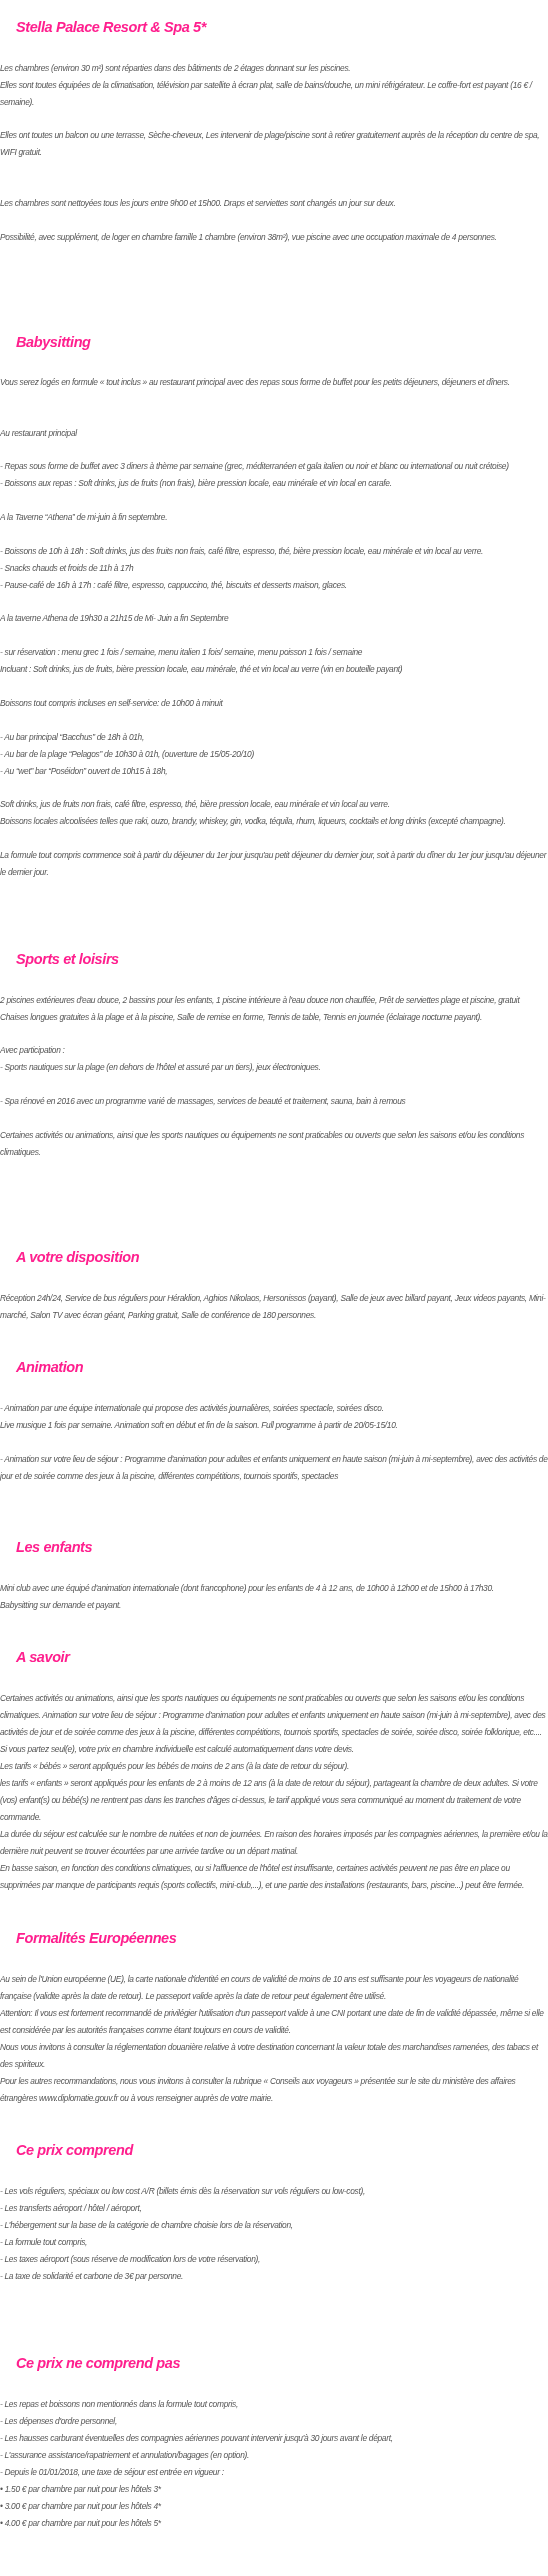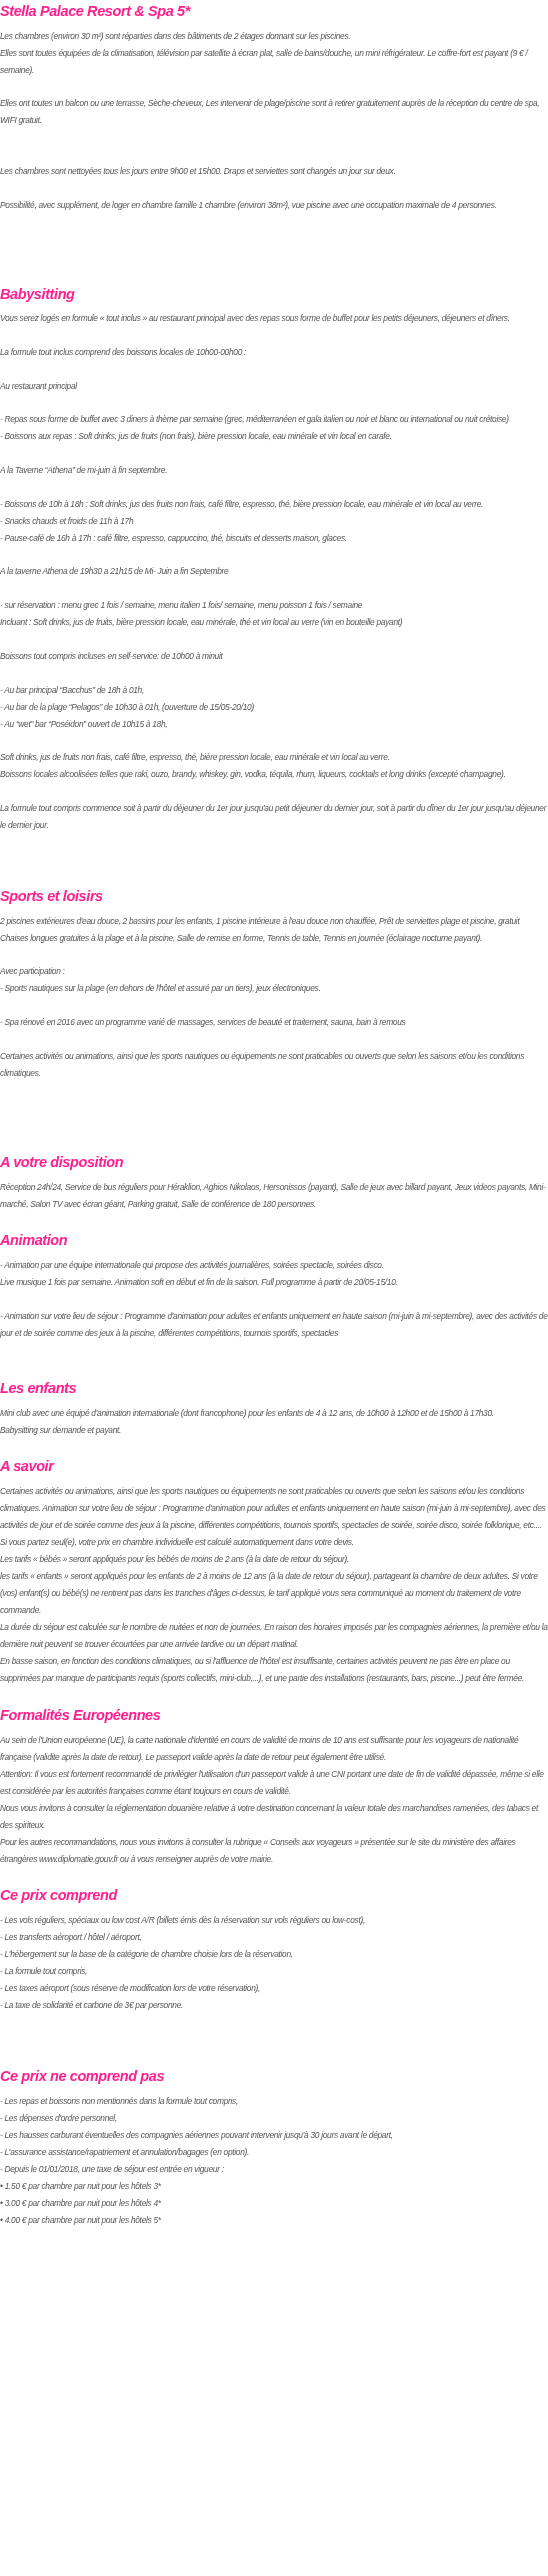--- a/index.html
+++ b/index.html
@@ -3,21 +3,21 @@
   <meta charset="utf-8">
   <style>
     html, body { margin: 0; padding: 0; background: #ffffff; }
     body {
       width: 549px;
       font-family: "Liberation Sans", "DejaVu Sans", sans-serif;
       color: #555555;
     }
     .page { padding: 0 0 14.5px 0; }
     h2.sec-title {
-      margin: 0;
+      margin: 16px;
       color: #ff1f8e;
       font-style: italic;
       font-weight: bold;
       font-size: 14.5px;
       line-height: 22px;
       letter-spacing: -0.4px;
     }
     .sec { }
     p.para {
       margin: 0;
@@ -36,38 +36,37 @@
   </style>
 </head>
 <body>
 
 <div class="page">
 
   <section class="sec">
     <h2 class="sec-title">Stella Palace Resort &amp; Spa 5*</h2>
     <div class="title-gap"></div>
     <p class="para">Les chambres (environ 30 m²) sont réparties dans des bâtiments de 2 étages donnant sur les piscines.
-Elles sont toutes équipées de la climatisation, télévision par satellite à écran plat, salle de bains/douche, un mini réfrigérateur. Le coffre-fort est payant (9 € / semaine).</p>
+Elles sont toutes équipées de la climatisation, télévision par satellite à écran plat, salle de bains/douche, un mini réfrigérateur. Le coffre-fort est payant (16 € / semaine).</p>
     <div class="gap-s"></div>
     <p class="para">Elles ont toutes un balcon ou une terrasse, Sèche-cheveux, Les intervenir de plage/piscine sont à retirer gratuitement auprès de la réception du centre de spa, WIFI gratuit.</p>
     <div class="gap-s"></div>
     <div class="gap-s"></div>
     <p class="para">Les chambres sont nettoyées tous les jours entre 9h00 et 15h00. Draps et serviettes sont changés un jour sur deux.</p>
     <div class="gap-s"></div>
     <p class="para">Possibilité, avec supplément, de loger en chambre famille 1 chambre (environ 38m²), vue piscine avec une occupation maximale de 4 personnes.</p>
   </section>
 
   <div class="gap-xl"></div>
 
   <section class="sec">
     <h2 class="sec-title">Babysitting</h2>
     <div class="title-gap"></div>
     <p class="para">Vous serez logés en formule « tout inclus » au restaurant principal avec des repas sous forme de buffet pour les petits déjeuners, déjeuners et dîners.</p>
     <div class="gap-s"></div>
-    <p class="para">La formule tout inclus comprend des boissons locales de 10h00-00h00 :</p>
     <div class="gap-s"></div>
     <p class="para">Au restaurant principal</p>
     <div class="gap-s"></div>
     <p class="para">- Repas sous forme de buffet avec 3 diners à thème par semaine (grec, méditerranéen et gala italien ou noir et blanc ou international ou nuit crétoise)
 - Boissons aux repas : Soft drinks, jus de fruits (non frais), bière pression locale, eau minérale et vin local en carafe.</p>
     <div class="gap-s"></div>
     <p class="para">A la Taverne “Athena” de mi-juin à fin septembre.</p>
     <div class="gap-s"></div>
     <p class="para">- Boissons de 10h à 18h : Soft drinks, jus des fruits non frais, café filtre, espresso, thé, bière pression locale, eau minérale et vin local au verre.
 - Snacks chauds et froids de 11h à 17h

